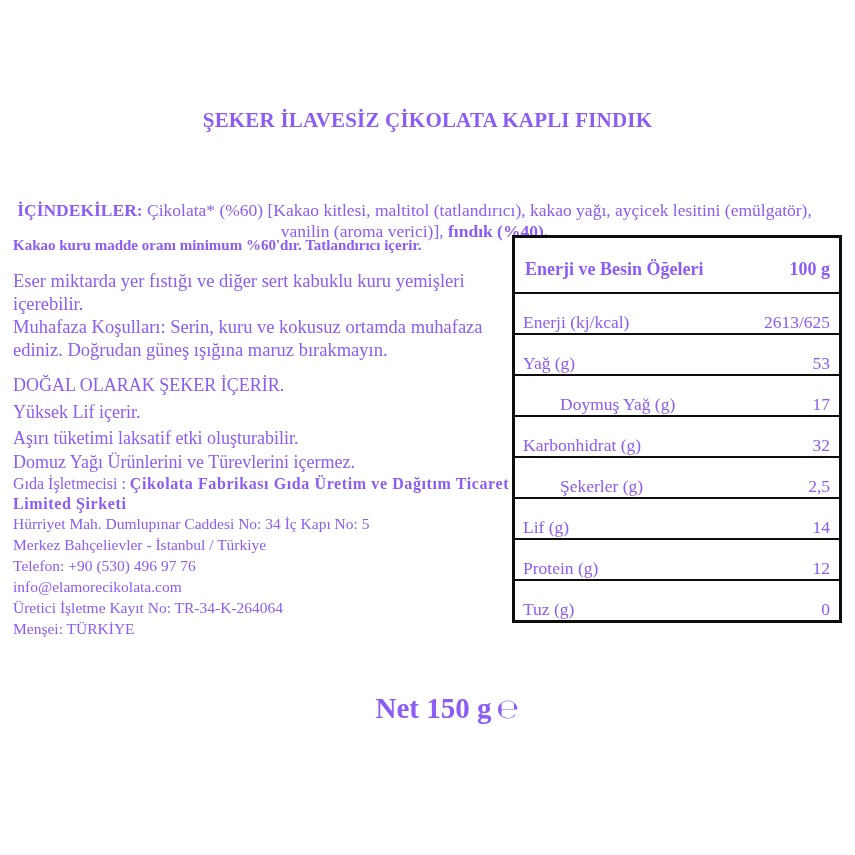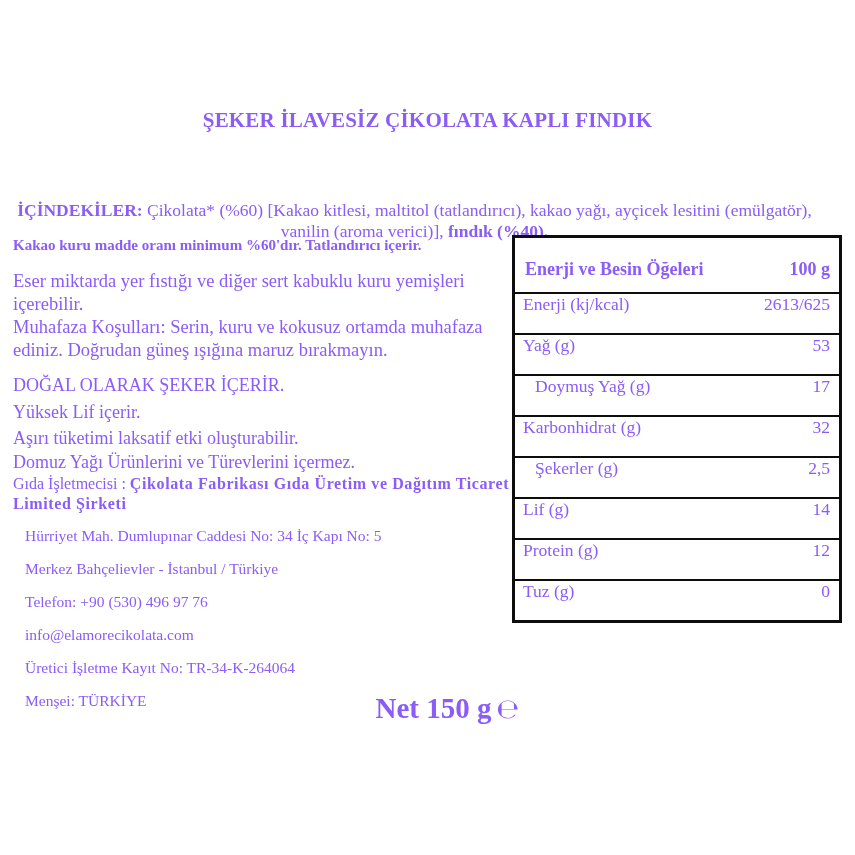--- a/index.html
+++ b/index.html
@@ -47,21 +47,21 @@
   .para-gap   { margin-bottom: 11px; }
   .claim-1    { font-size: 18px; line-height: 24px; margin: 0 0 2px 0; }
   .claim      { font-size: 18px; line-height: 26px; margin: 0; }
   .claim-last { font-size: 18px; line-height: 23px; margin: 0; }
   .operator-line {
     font-size: 16px;
     line-height: 19.5px;
     margin: 0;
   }
   .operator-line .bold { letter-spacing: 0.6px; }
-  .addr { font-size: 15.5px; line-height: 21px; margin: 12px; }
+  .addr { font-size: 15.5px; line-height: 21px; margin: 0; }
   .nutri-table {
     position: absolute;
     left: 512px;
     top: 235px;
     width: 330px;
     border: 3px solid #0d0d0d;
     box-sizing: border-box;
     background: #ffffff;
   }
   .nutri-header {
@@ -69,27 +69,27 @@
     justify-content: space-between;
     align-items: center;
     height: 46px;
     padding: 8px 9px 0 10px;
     font-size: 18px;
     font-weight: bold;
   }
   .nutri-row {
     display: flex;
     justify-content: space-between;
-    align-items: flex-start;
+    align-items: flex-end;
     height: 39px;
     border-top: 2px solid #0d0d0d;
     padding: 0 9px 0 8px;
     font-size: 17.5px;
   }
-  .nutri-row.indent { padding-left: 20px; }
+  .nutri-row.indent { padding-left: 45px; }
   .nutri-value { text-align: right; }
   .net-weight {
     position: absolute;
     top: 692px;
     left: 0;
     width: 855px;
     text-align: center;
     font-size: 29px;
     font-weight: bold;
     padding-left: 20px;

